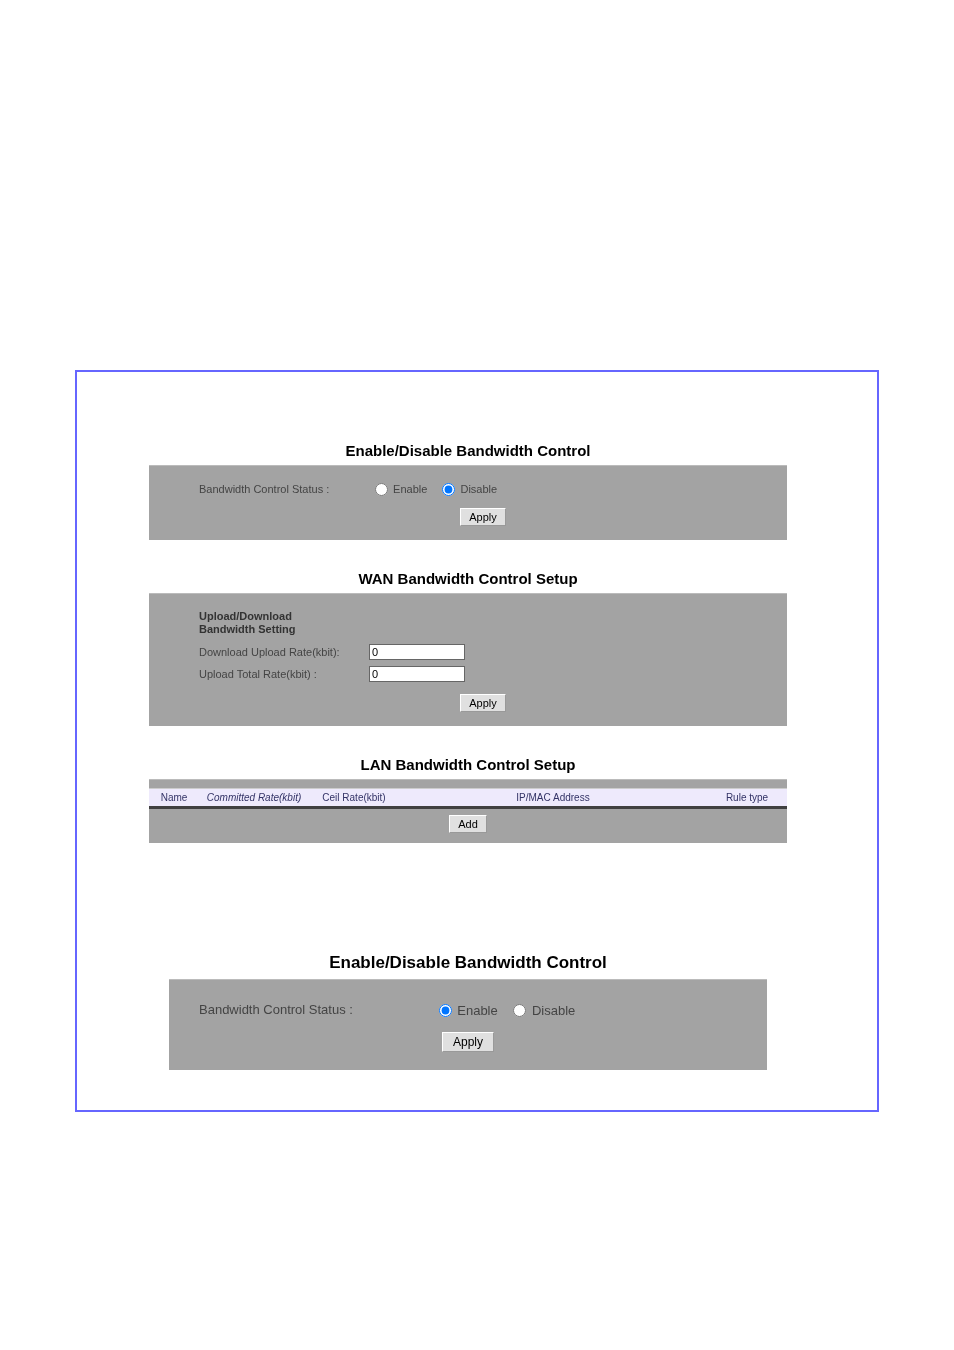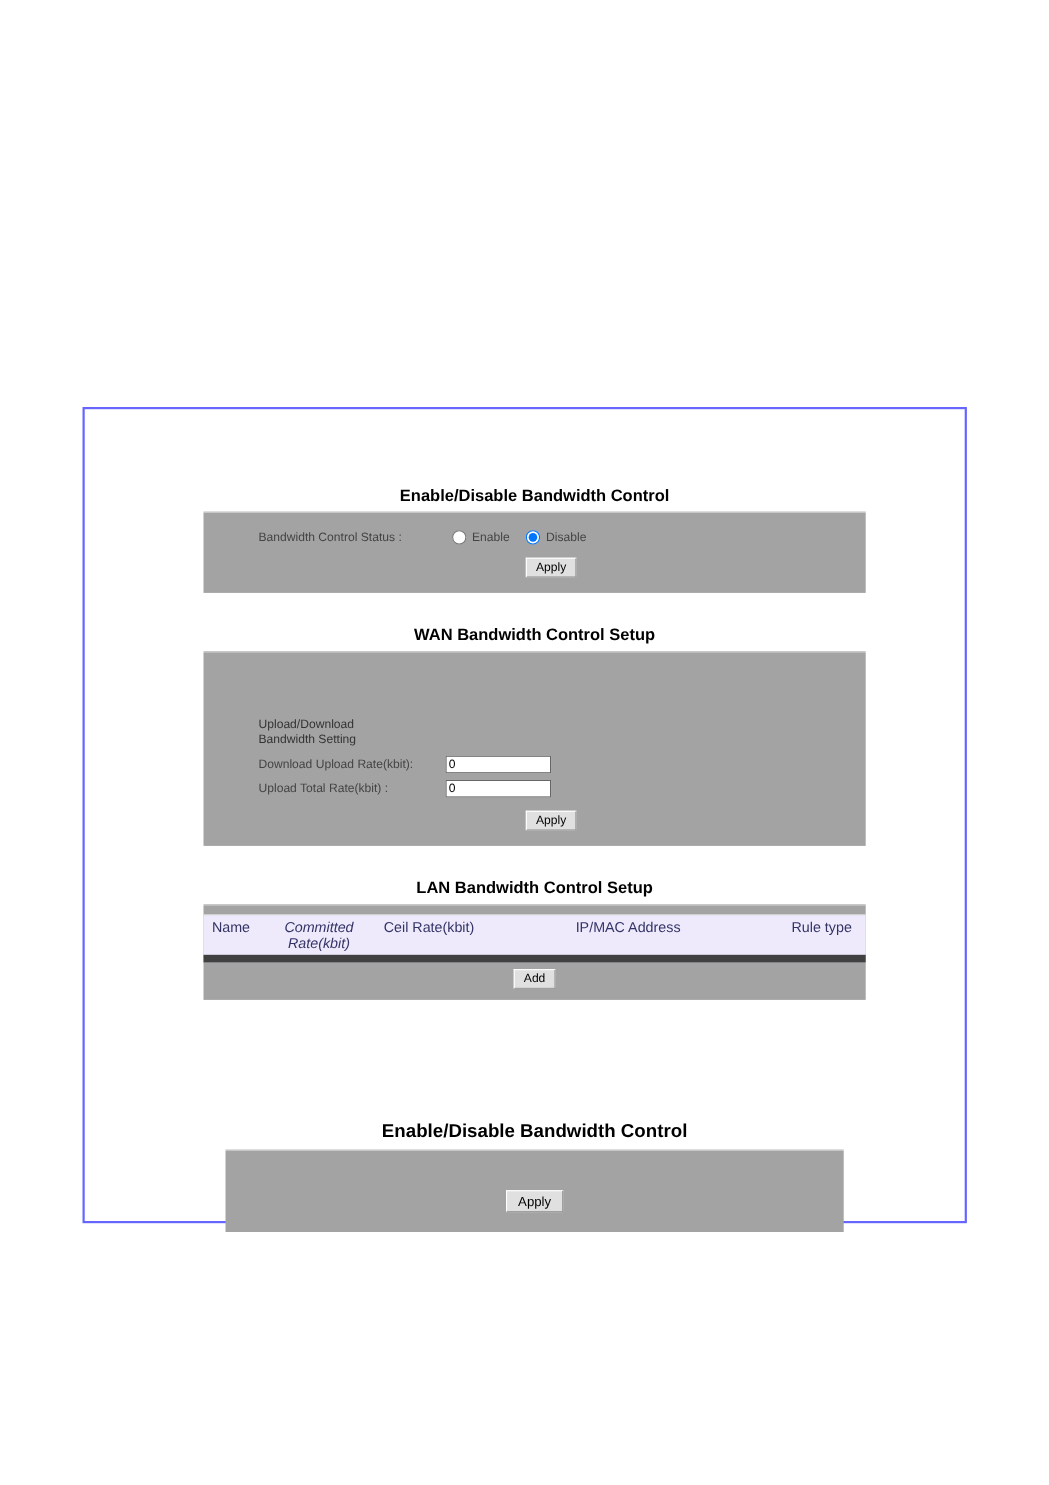--- a/index.html
+++ b/index.html
@@ -1,32 +1,32 @@
 <!DOCTYPE html>
 <html><head>
   <meta charset="utf-8">
   <style>
     body { margin: 0; padding: 0; background: #fff; font-family: Verdana, Arial, sans-serif; }
     .page { width: 954px; height: 1350px; position: relative; background: #fff; }
     .frame { position: absolute; left: 75px; top: 370px; width: 800px; height: 738px; border: 2px solid #6666ff; background: #fff; }
-    .inner { padding: 40px 90px 20px 108px; }
+    .inner { padding: 40px 90px 20px 72px; }
     .section-header { position: relative; padding: 10px 0 6px 0; border-bottom: 1px solid #bbb; margin-top: 20px; }
     .section-header::before { content: ""; position: absolute; inset: 0; background: repeating-linear-gradient(45deg, #f5f5ff 0 2px, #e8e8f8 2px 4px); z-index: -1; }
     .section-header-content { font-size: 15px; font-weight: bold; color: #000; text-align: center; }
     .section-body { padding: 16px 20px 12px 50px; background: #a3a3a3; font-size: 11px; color: #444; }
     .row { display: flex; align-items: center; margin-bottom: 6px; }
     .row .lbl { width: 170px; }
     .row .ctrl { flex: 1; }
-    .bold { font-weight: normal; font-size: 11px; color: #333; margin-top: 44px; }
+    .bold { font-weight: bold; font-size: 11px; color: #333; }
     .btn-row { text-align: center; padding: 6px 0 2px 0; }
     .btn { font-family: inherit; font-size: 11px; padding: 2px 8px; background: #e0e0e0; border: 1px solid #999; border-top-color: #fff; border-left-color: #fff; cursor: pointer; }
     .txt { font-family: inherit; font-size: 11px; width: 90px; border: 1px solid #666; padding: 1px 2px; }
     .rad { vertical-align: middle; margin: 0 2px 0 6px; }
     .radlbl { font-size: 11px; color: #444; vertical-align: middle; margin-right: 6px; }
-    .tablehdr { display: flex; font-size: 13px; color: #336; border-top: 1px solid #ccc; border-bottom: 7px solid #404040; padding: 3px 0; background: #eeeafc; }
+    .tablehdr { display: flex; font-size: 10px; color: #336; border-top: 1px solid #ccc; border-bottom: 3px solid #404040; padding: 3px 0; background: #eeeafc; }
     .tablehdr div { text-align: center; }
     .tablehdr .c1 { width: 50px; }
     .tablehdr .c2 { width: 110px; font-style: italic; }
     .tablehdr .c3 { width: 90px; }
     .tablehdr .c4 { flex: 1; }
     .tablehdr .c5 { width: 80px; }
     .spacer { height: 80px; }
     .second { margin: 0 20px; }
     .second .section-body { padding: 22px 30px 16px 30px; font-size: 13px; }
     .second .lbl2 { display: inline-block; width: 230px; }
@@ -91,20 +91,27 @@
         </div>
       </div>
 
       <div class="spacer"></div>
 
       <div class="second">
         <div class="section-header">
           <div class="section-header-content" style="font-size:17px;">Enable/Disable Bandwidth Control</div>
         </div>
         <div class="section-body">
+          <div>
+            <span class="lbl2">Bandwidth Control Status :</span>
+            <input type="radio" name="bw2" class="rad" checked="" style="">
+            <span class="radlbl" style="font-size:13px;">Enable</span>
+            <input type="radio" name="bw2" class="rad" style="">
+            <span class="radlbl" style="font-size:13px;">Disable</span>
+          </div>
           <div class="btn-row" style="padding-top:14px;">
             <button class="btn btn2">Apply</button>
           </div>
         </div>
       </div>
 
     </div>
   </div>
 </div>
 

